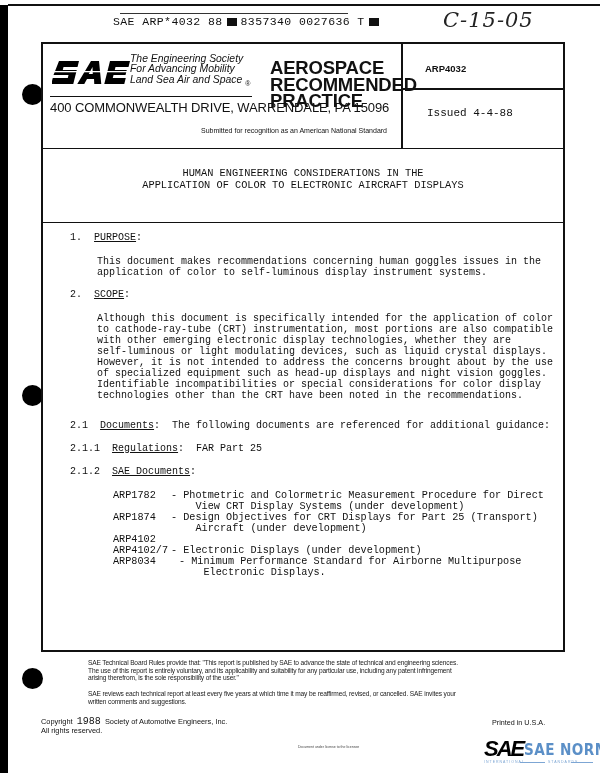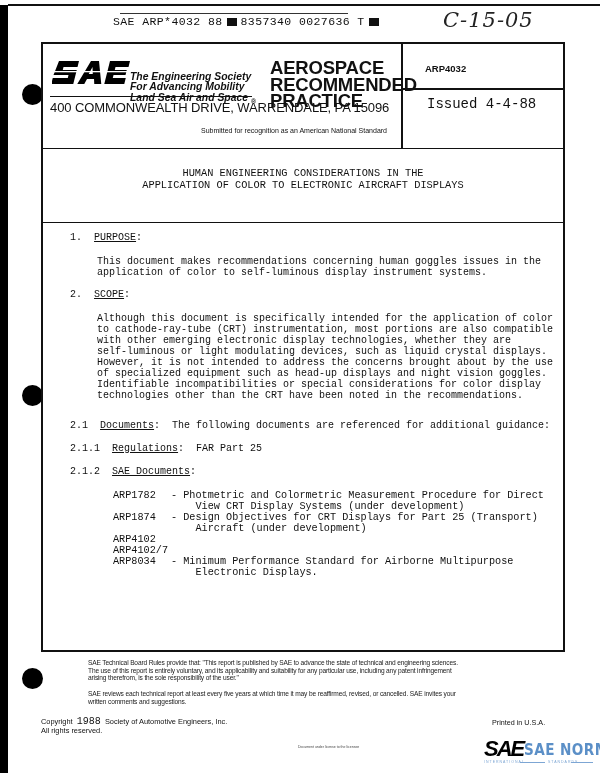--- a/index.html
+++ b/index.html
@@ -31,33 +31,33 @@
     left:41px; top:42px; width:524px; height:610px;
     border:2px solid #111; box-sizing:border-box;
   }
   .hdr-div-v { left:401px; top:42px; width:2px; height:106px; background:#111; }
   .hdr-div-h-right { left:401px; top:88px; width:164px; height:2px; background:#111; }
   .hdr-bottom { left:41px; top:148px; width:524px; height:1px; background:#111; }
   .title-bottom { left:41px; top:222px; width:524px; height:1px; background:#111; }
 
   .sae-logo { left:52px; top:57px; width:78px; height:30px; }
   .tagline {
-    left:130px; top:72px; font-style:italic; font-weight:bold; font-size:10.4px; line-height:10.4px;
+    left:130px; top:54px; font-style:italic; font-weight:normal; font-size:10.4px; line-height:10.4px;
   }
   .reg-mark { font-size:7px; font-style:normal; vertical-align:sub; }
   .addr-rule { left:50px; top:96px; width:202px; height:1px; background:#111; }
   .address { left:50px; top:100px; font-size:13px; letter-spacing:-0.1px; white-space:nowrap; }
 
   .arp-title {
     left:270px; top:60px; font-weight:bold; font-size:18.5px; line-height:16.5px;
     letter-spacing:-0.2px;
   }
   .submitted { left:201px; top:127px; font-size:7px; white-space:nowrap; }
   .doc-id { left:425px; top:63px; font-size:9.5px; }
-  .issued { left:427px; top:96px; font-size:14px; }
+  .issued { left:427px; top:107px; font-size:11px; }
 
   .title-block { left:41px; top:168px; width:524px; text-align:center; font-size:10.3px; line-height:11.5px; }
 
   .body { left:70px; font-size:10px; line-height:11px; white-space:pre; }
   .u { text-decoration:underline; }
 
   .footer-small { left:88px; font-size:6.6px; line-height:7.5px; color:#222; letter-spacing:-0.15px; }
   .copyright { left:41px; top:718px; font-size:7.4px; line-height:8.5px; }
   .copyright .yr { font-family: "Liberation Mono", monospace; font-size:10px; }
   .printed { left:492px; top:718px; font-size:7.2px; }
@@ -152,22 +152,23 @@
   <div style="display:flex;">
       <span style="width:58px;">ARP1874</span>
       <span style="white-space:pre;">- Design Objectives for CRT Displays for Part 25 (Transport)
     Aircraft (under development)</span>
     </div>
   <div style="display:flex;">
       <span style="width:58px;">ARP4102</span>
     </div>
   <div style="display:flex;">
       <span style="width:58px;">ARP4102/7</span>
+      <span style="white-space:pre;">- Electronic Displays (under development)</span>
     </div>
-  <div style="display:flex;">
+  <div style="display:flex;gap:8px;">
       <span style="width:58px;">ARP8034</span>
       <span style="white-space:pre;">- Minimum Performance Standard for Airborne Multipurpose
     Electronic Displays.</span>
     </div>
 </div>
 
 <div class="abs footer-small" style="top:659px; white-space:pre;">SAE Technical Board Rules provide that: "This report is published by SAE to advance the state of technical and engineering sciences.
 The use of this report is entirely voluntary, and its applicability and suitability for any particular use, including any patent infringement
 arising therefrom, is the sole responsibility of the user."</div>
 <div class="abs footer-small" style="top:690px; white-space:pre;">SAE reviews each technical report at least every five years at which time it may be reaffirmed, revised, or cancelled. SAE invites your

